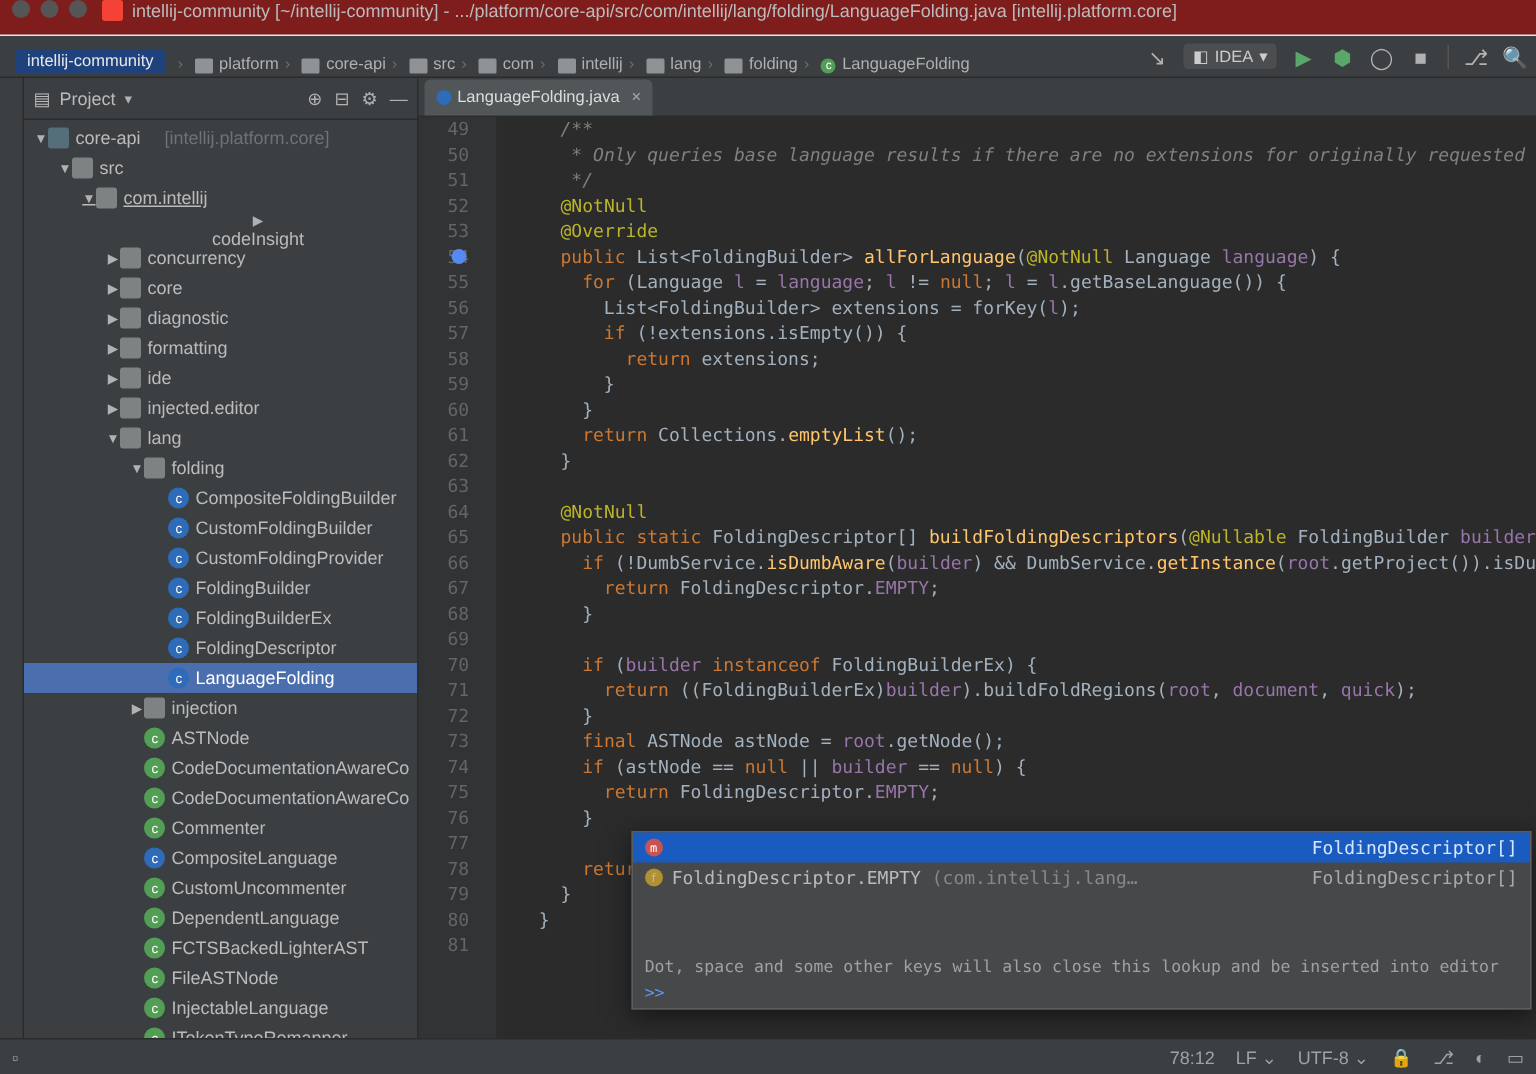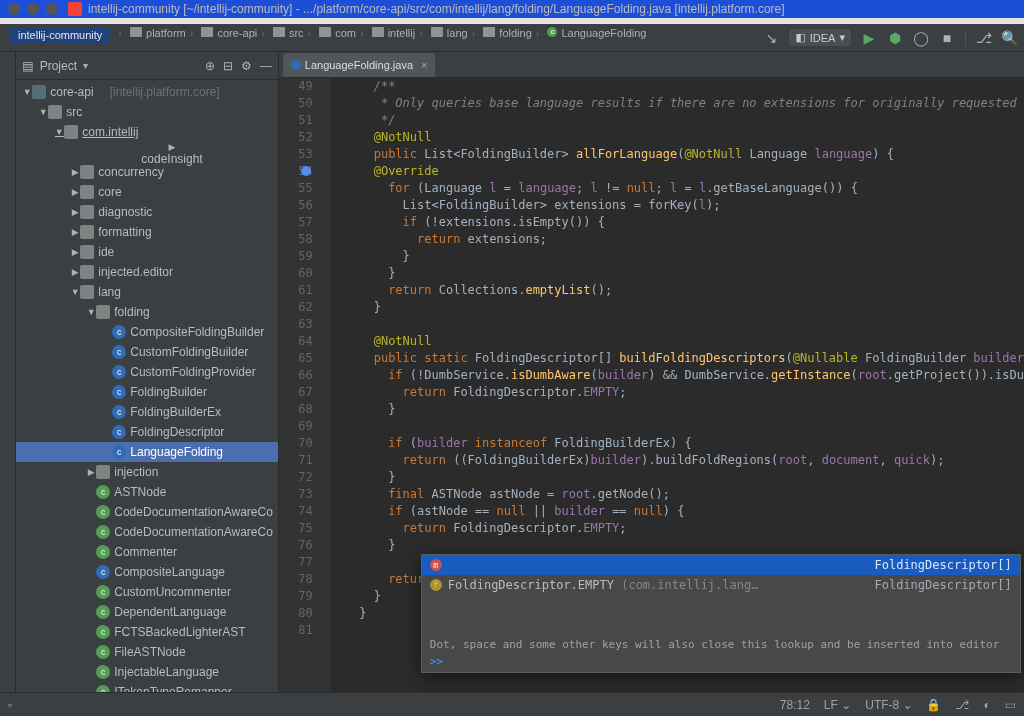--- a/index.html
+++ b/index.html
@@ -7,40 +7,40 @@
   font-family: -apple-system, "Lucida Grande", "Segoe UI", sans-serif;
   background: #3c3f41;
   color: #bbbbbb;
   width: 1024px;
   height: 716px;
   overflow: hidden;
   font-size: 12px;
 }
 .titlebar {
   height: 24px;
-  background: #1d4ed8;
+  background: #7f1d1d;
   display: flex;
-  align-items: center;
+  align-items: flex-start;
   padding: 0 8px;
-  border-bottom: 6px solid #e5e5e5;
+  border-bottom: 1px solid #e5e5e5;
 }
 .traffic { display: flex; gap: 7px; margin-right: 10px; }
 .tl { width: 12px; height: 12px; border-radius: 50%; background: #555; }
 .app-icon { width: 14px; height: 14px; background: #f44336; border-radius: 2px; margin-right: 6px; }
 .title-text { color: #bbb; font-size: 12px; }
 .navbar {
   height: 28px;
   background: #3c3f41;
   display: flex;
   align-items: center;
   padding: 0 6px;
   border-bottom: 1px solid #2b2b2b;
 }
 .crumb {
-  display: flex; align-items: flex-start;
+  display: flex; align-items: flex-end;
   padding: 0 4px; height: 22px;
   color: #aeb0b2; font-size: 11px;
 }
 .crumb .folder-ic { width: 12px; height: 10px; background: #8f9395; margin-right: 4px; border-radius: 1px; }
 .crumb .class-ic { width: 10px; height: 10px; background: #519e54; border-radius: 50%; margin-right: 4px; display:flex;align-items:center;justify-content:center;color:#fff;font-size:8px;}
 .crumb::after { content: "›"; margin-left: 4px; color: #6a6d6f; }
 .crumb:last-of-type::after { content: ""; }
 .proj-crumb { background: #1f427d; color: #e6e8ea; padding: 2px 8px; border-radius: 2px; margin-right: 4px; }
 .nav-right { margin-left: auto; display: flex; gap: 10px; align-items: center; }
 .tool-ic { width: 16px; height: 16px; display: inline-flex; align-items: center; justify-content: center; color: #afb1b3; font-size: 14px; }
@@ -380,22 +380,22 @@
           <div>78</div>
           <div>79</div>
           <div>80</div>
           <div>81</div>
         </div>
       <div class="code" id="code">
           <div class="ln">    <span class="c-cmt">/**</span></div>
           <div class="ln">    <span class="c-cmt"> * Only queries base language results if there are no extensions for originally requested </span></div>
           <div class="ln">    <span class="c-cmt"> */</span></div>
           <div class="ln">    <span class="c-anno">@NotNull</span></div>
+          <div class="ln">    <span class="c-anno">@Override</span></div>
           <div class="ln">    <span class="c-kw">public</span> List&lt;FoldingBuilder&gt; <span class="c-fn">allForLanguage</span>(<span class="c-anno">@NotNull</span> Language <span class="c-ident">language</span>) {</div>
-          <div class="ln">    <span class="c-anno">@Override</span></div>
           <div class="ln">      <span class="c-kw">for</span> (Language <span class="c-ident">l</span> = <span class="c-ident">language</span>; <span class="c-ident">l</span> != <span class="c-kw">null</span>; <span class="c-ident">l</span> = <span class="c-ident">l</span>.getBaseLanguage()) {</div>
           <div class="ln">        List&lt;FoldingBuilder&gt; extensions = forKey(<span class="c-ident">l</span>);</div>
           <div class="ln">        <span class="c-kw">if</span> (!extensions.isEmpty()) {</div>
           <div class="ln">          <span class="c-kw">return</span> extensions;</div>
           <div class="ln">        }</div>
           <div class="ln">      }</div>
           <div class="ln">      <span class="c-kw">return</span> Collections.<span class="c-fn">emptyList</span>();</div>
           <div class="ln">    }</div>
           <div class="ln">&nbsp;</div>
           <div class="ln">    <span class="c-anno">@NotNull</span></div>

